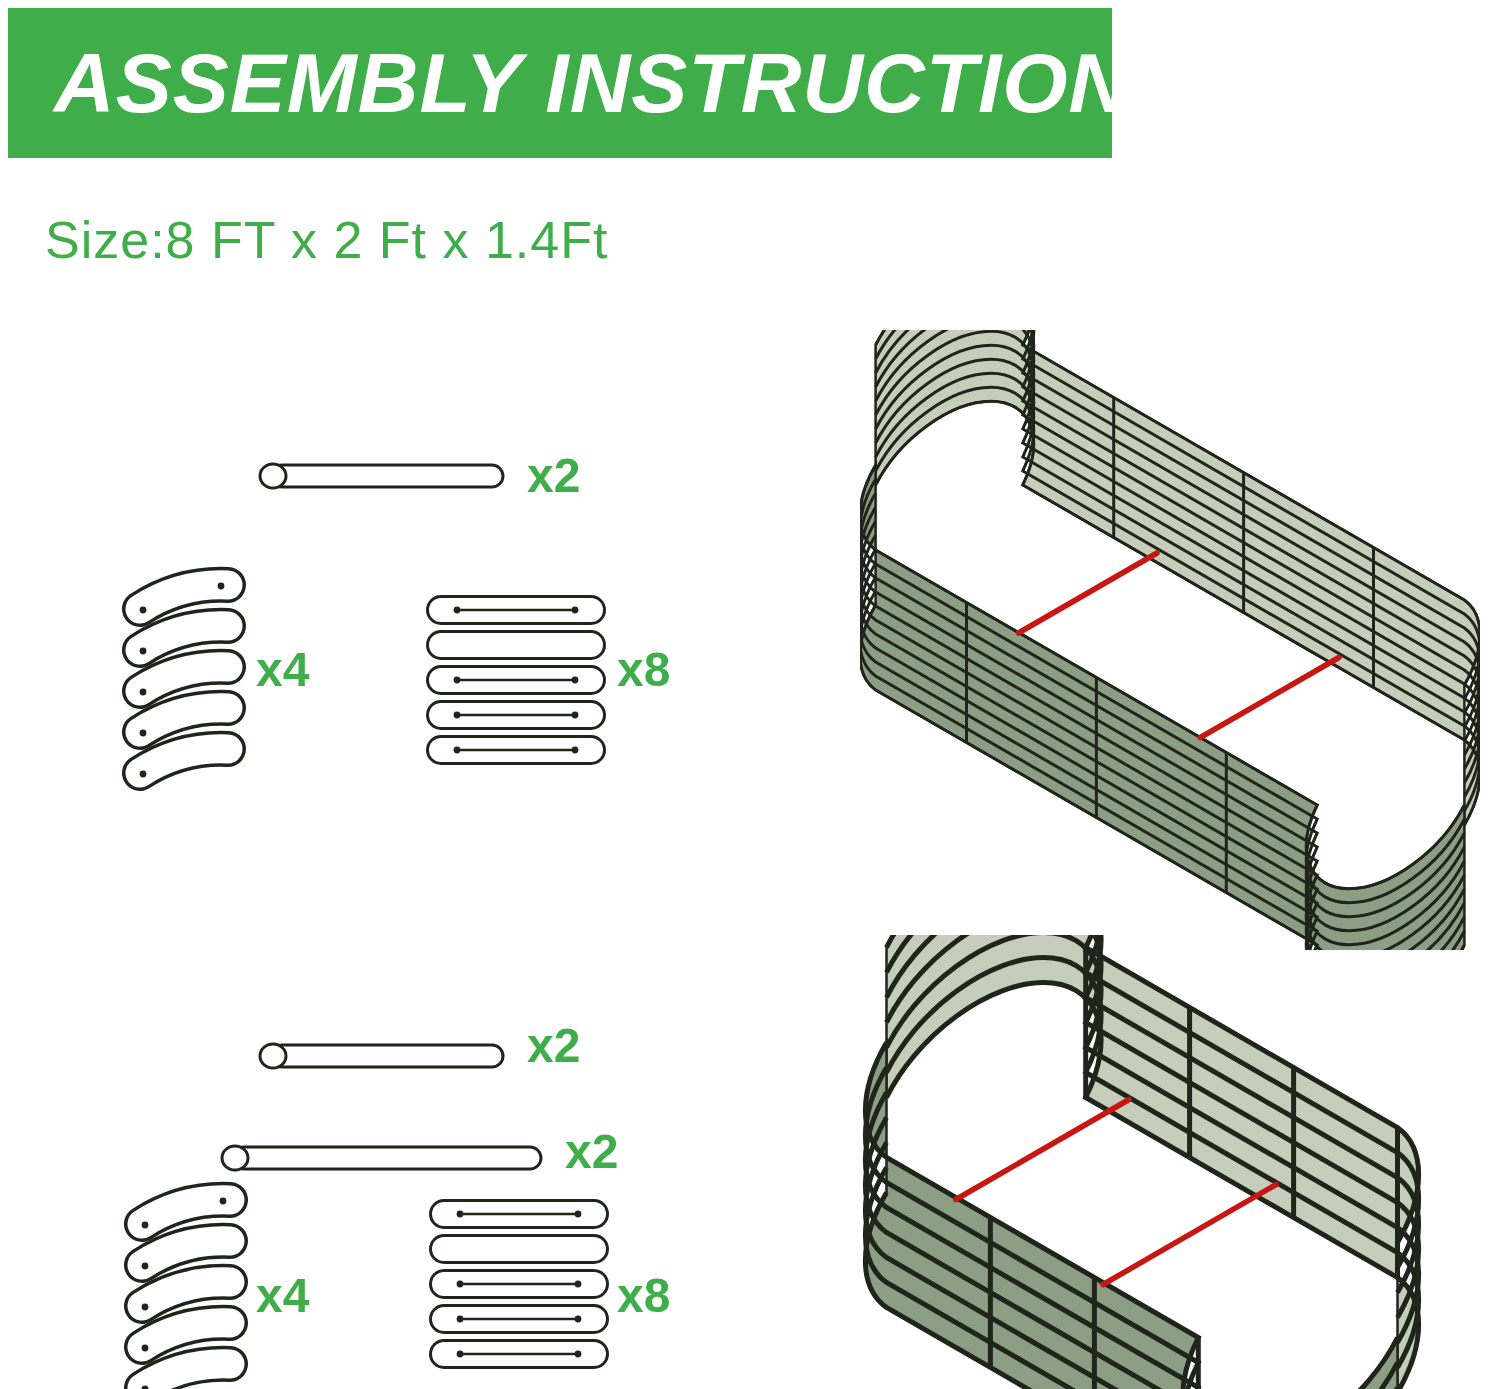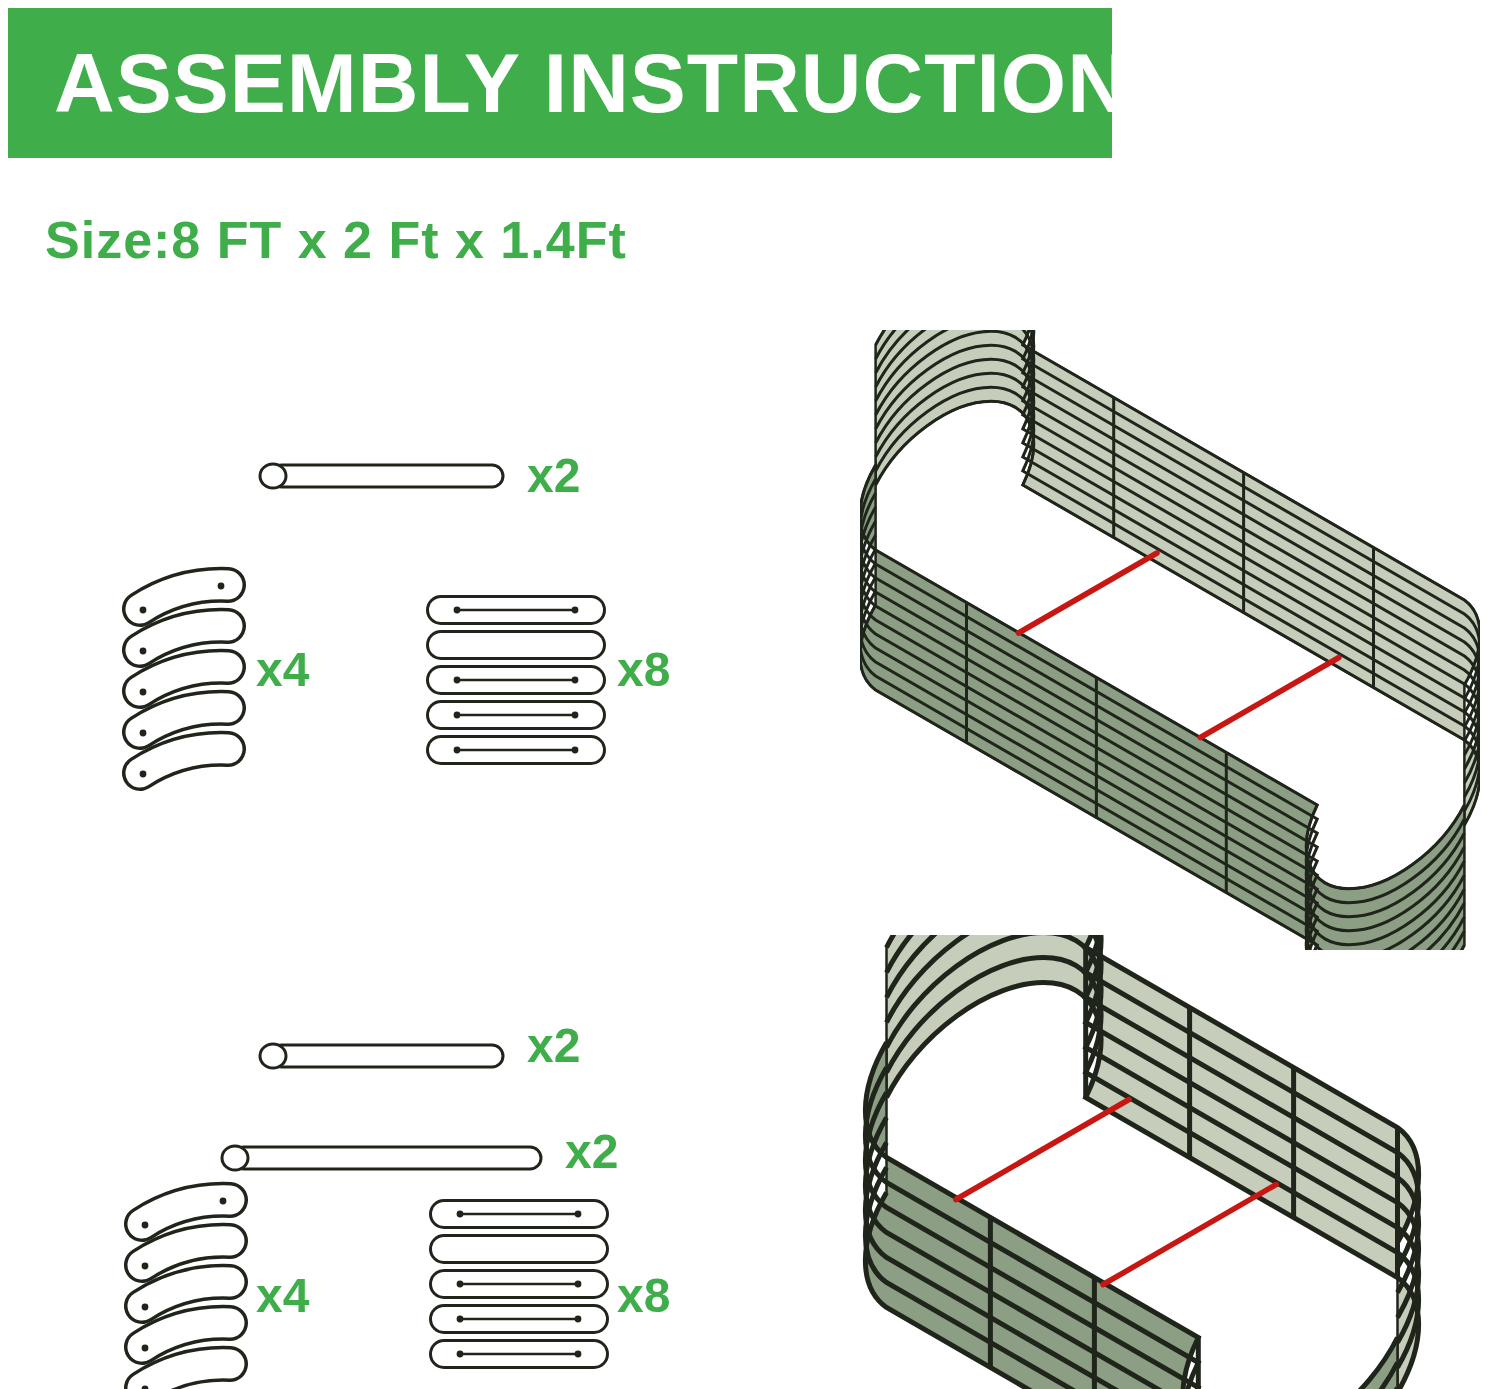--- a/index.html
+++ b/index.html
@@ -1,23 +1,23 @@
 <!DOCTYPE html>
 <html style="--accent: #3fae4a; --banner_text: #ffffff; --line: #20251b; --wall_outer: #8c9e83; --wall_inner: #c6cdba; --rod_red: #c81713; --bg: #ffffff;"><head>
 <meta charset="utf-8">
 <style>
   html,body{margin:0;padding:0;background:#fff;}
   .page{position:relative;width:1500px;height:1389px;background:var(--bg,#fff);overflow:hidden;
         font-family:"Liberation Sans", sans-serif;}
   .banner{position:absolute;left:8px;top:8px;width:1104px;height:150px;background:var(--accent,#3fae4a);
           display:flex;align-items:center;padding-left:46px;box-sizing:border-box;}
-  .banner-title{color:var(--banner_text,#fff);font-size:84px;font-weight:bold;
+  .banner-title{color:var(--banner_text,#fff);font-size:84px;font-weight:bold;font-style:italic;
                 letter-spacing:1px;white-space:nowrap;}
   .size-label{position:absolute;left:45px;top:210px;color:var(--accent,#3fae4a);
-              font-size:52px;font-weight:700;letter-spacing:1px;white-space:nowrap;}
+              font-size:52px;font-weight:400;letter-spacing:1px;white-space:nowrap;}
   .qty{position:absolute;color:var(--accent,#3fae4a);font-size:48px;font-weight:600;line-height:1;text-align:right;}
   svg{position:absolute;display:block;}
   .outl{fill:#fff;stroke:var(--line,#20251b);stroke-width:3;}
   .bandk{fill:none;stroke:var(--line,#20251b);stroke-linecap:round;}
   .bandw{fill:none;stroke:#fff;stroke-linecap:round;}
   .dot{fill:var(--line,#20251b);}
   .dln{stroke:var(--line,#20251b);stroke-width:2.6;}
   .wfar{fill:var(--wall_inner,#c6cdba);stroke:var(--line,#20251b);stroke-width:2.5;}
   .wnear{fill:var(--wall_outer,#8c9e83);stroke:var(--line,#20251b);stroke-width:2.5;}
   .lnT{fill:none;stroke:var(--line,#20251b);stroke-width:3;}

